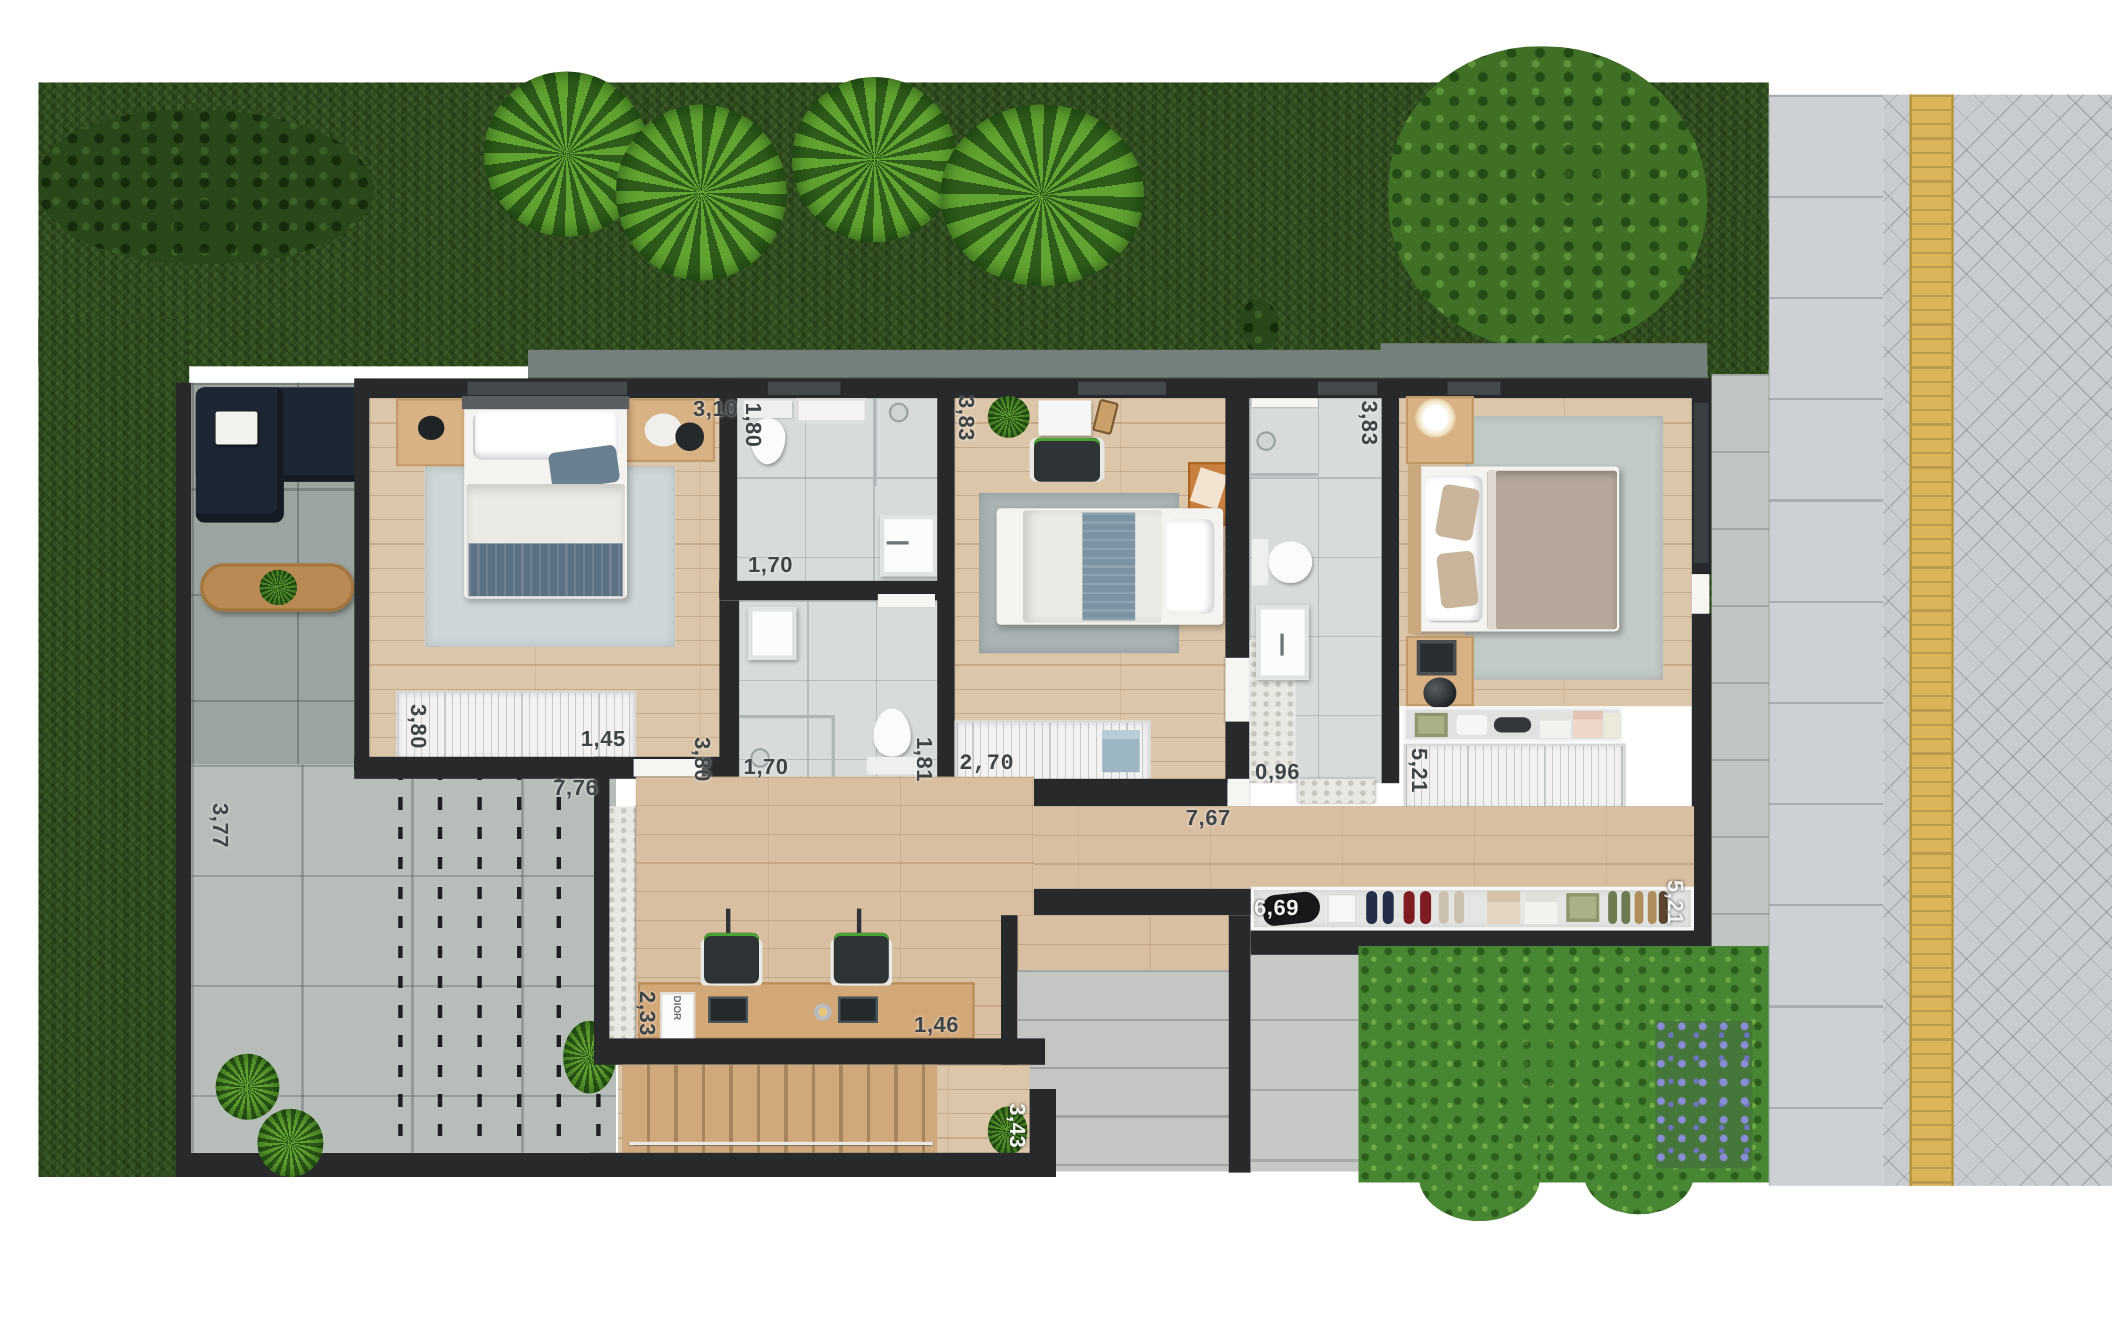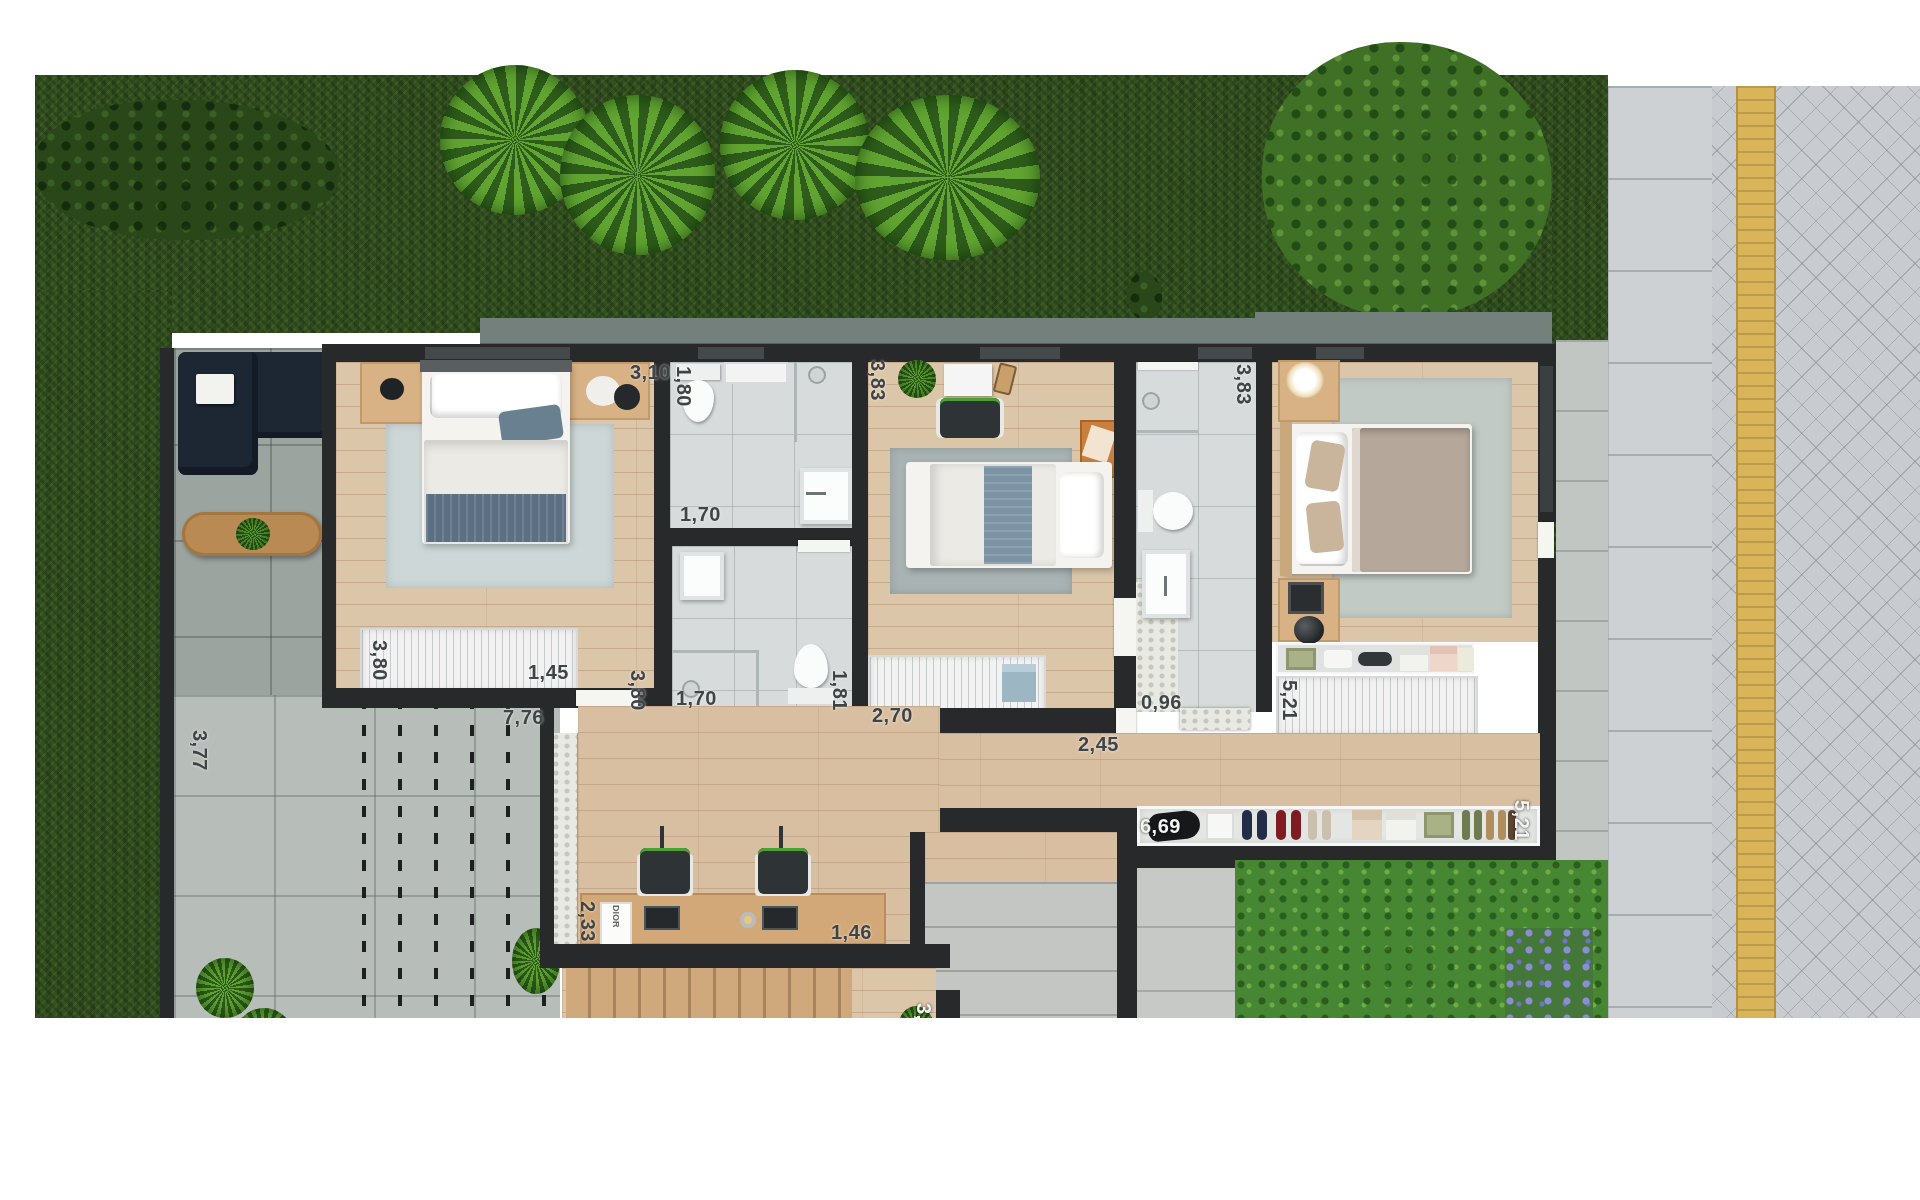--- a/index.html
+++ b/index.html
@@ -1,16 +1,16 @@
 <!DOCTYPE html>
 <html><head>
 <meta charset="utf-8">
 <style>
   html,body{margin:0;padding:0;background:#ffffff;}
-  #scene{position:relative;width:1920px;height:1018px;background:#ffffff;overflow:hidden;
+  #scene{position:relative;width:1920px;height:1200px;background:#ffffff;overflow:hidden;
          font-family:"Liberation Sans", sans-serif;}
   .abs{position:absolute;}
   
   .grass{background-color:#33511e;
     background-image:
       repeating-linear-gradient(45deg, rgba(0,0,0,.16) 0 3px, transparent 3px 7px),
       repeating-linear-gradient(-45deg, rgba(255,255,255,.05) 0 2px, transparent 2px 6px),
       repeating-linear-gradient(90deg, rgba(10,30,5,.18) 0 5px, transparent 5px 11px);}
   .wood{background-color:#dcc6a9;
     background-image:
@@ -296,25 +296,25 @@
   <span class="dim" style="left:630px;top:362px;">3,10</span>
   <span class="dim v" style="left:694px;top:366px;">1,80</span>
   <span class="dim" style="left:680px;top:504px;">1,70</span>
   <span class="dim v" style="left:888px;top:360px;">3,83</span>
   <span class="dim" style="left:676px;top:688px;">1,70</span>
   <span class="dim v" style="left:850px;top:670px;">1,81</span>
   <span class="dim v" style="left:648px;top:670px;">3,80</span>
   <span class="dim v" style="left:390px;top:640px;">3,80</span>
   <span class="dim" style="left:528px;top:662px;">1,45</span>
   <span class="dim" style="left:503px;top:707px;">7,76</span>
-  <span class="dim" style="left:872px;top:705px;">2,70</span>
+  <span class="dim" style="left:872px;top:685px;font-family:Liberation Mono, monospace;">2,70</span>
   <span class="dim" style="left:1141px;top:692px;">0,96</span>
   <span class="dim v" style="left:1254px;top:364px;">3,83</span>
   <span class="dim v" style="left:1300px;top:680px;">5,21</span>
   <span class="dim light" style="left:1140px;top:816px;">6,69</span>
   <span class="dim v light" style="left:1532px;top:800px;">5,21</span>
-  <span class="dim" style="left:1078px;top:734px;">2,45</span>
+  <span class="dim" style="left:1078px;top:734px;">7,67</span>
   <span class="dim v" style="left:598px;top:901px;">2,33</span>
   <span class="dim" style="left:831px;top:922px;">1,46</span>
   <span class="dim v light" style="left:934px;top:1003px;">3,43</span>
   <span class="dim v" style="left:210px;top:730px;">3,77</span>
 
 </div>
 
 </body></html>

